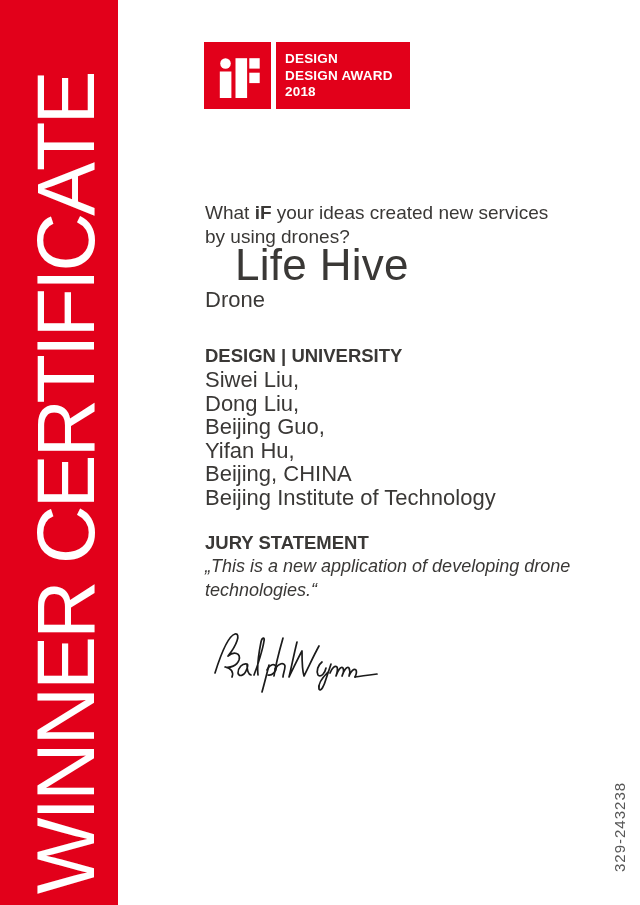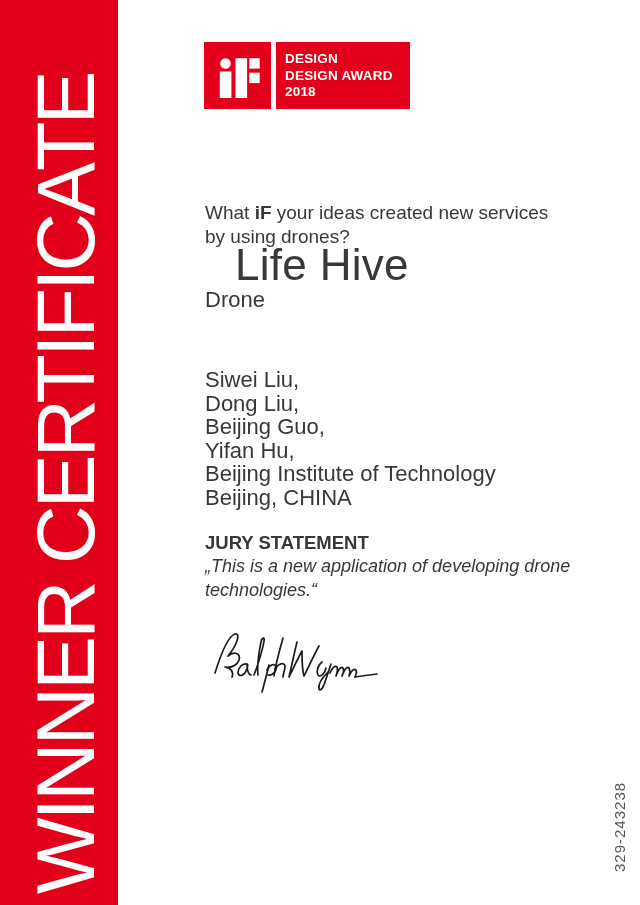--- a/index.html
+++ b/index.html
@@ -132,27 +132,28 @@
   </div>
 
   <div class="intro">
     <div><span>What </span><b>iF</b><span> your ideas created new services</span></div>
     <div>by using drones?</div>
   </div>
 
   <div class="entry-title">Life Hive</div>
   <div class="entry-subtitle">Drone</div>
 
+  <div class="category-header">DESIGN | UNIVERSITY</div>
   <div class="credits">
     <div>Siwei Liu,</div>
     <div>Dong Liu,</div>
     <div>Beijing Guo,</div>
     <div>Yifan Hu,</div>
+    <div>Beijing, CHINA</div>
     <div>Beijing Institute of Technology</div>
-    <div>Beijing, CHINA</div>
   </div>
 
   <div class="jury-header">JURY STATEMENT</div>
   <div class="jury-quote">
     <div>„This is a new application of developing drone</div>
     <div>technologies.“</div>
   </div>
 
   <div class="signature">
     <svg width="182" height="70" viewBox="0 0 180 70" fill="none" stroke="#1b1b1b" stroke-width="1.7" stroke-linecap="round" stroke-linejoin="round">

